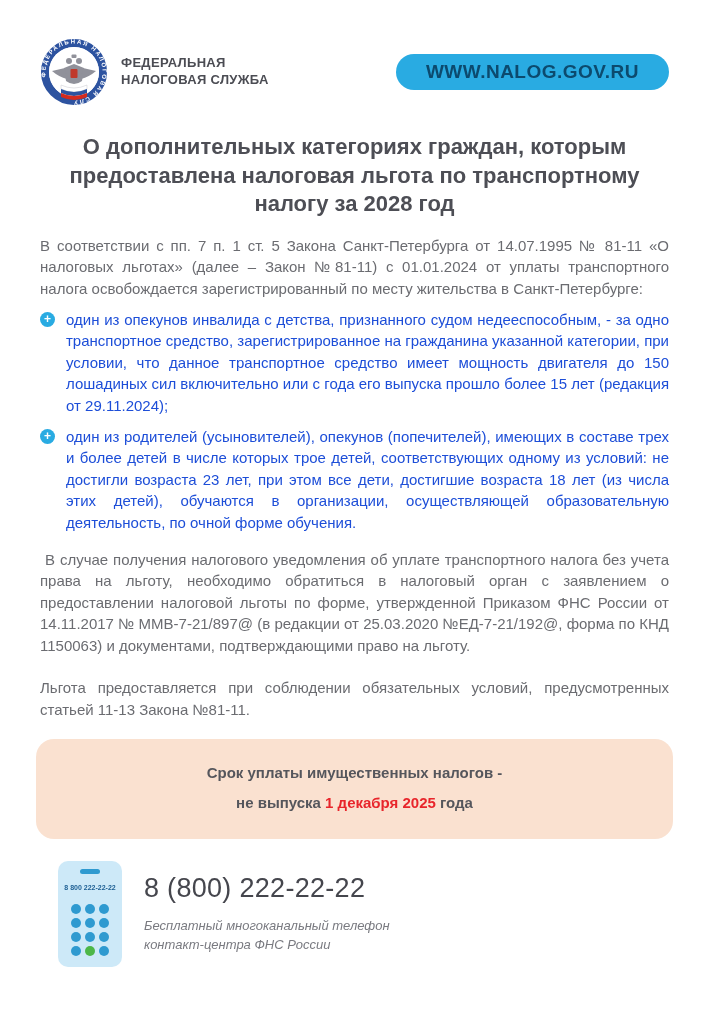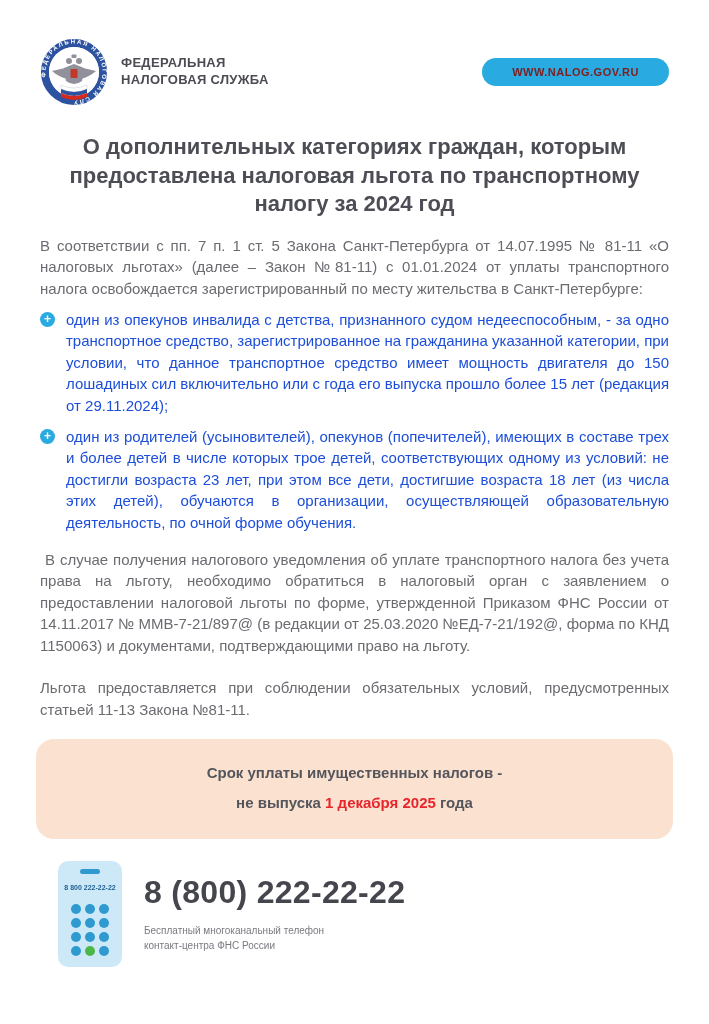--- a/index.html
+++ b/index.html
@@ -13,23 +13,23 @@
 
   
   .header { display: flex; align-items: center; }
   .logo-group { display: flex; align-items: center; gap: 13px; }
   .org-name {
     font-size: 13px; font-weight: bold; color: #4b4c53;
     line-height: 1.3; letter-spacing: 0.3px; text-transform: uppercase;
   }
   .spacer { flex: 1; }
   .site-btn {
-    height: 28px; padding: 0 30px; border: none; border-radius: 18px;
-    background: #29abe2; color: #7f1d1d; font-family: inherit;
-    font-size: 11px; font-weight: bold; letter-spacing: 0.5px;
+    height: 36px; padding: 0 30px; border: none; border-radius: 18px;
+    background: #29abe2; color: #0c4a6e; font-family: inherit;
+    font-size: 19px; font-weight: bold; letter-spacing: 0.5px;
     cursor: pointer; display: flex; align-items: center;
   }
 
   
   .title {
     margin: 27px auto 0; max-width: 645px; text-align: center;
     font-size: 22px; line-height: 1.3; font-weight: bold; color: #4d4e55;
   }
 
   
@@ -55,22 +55,22 @@
   .deadline-box {
     margin: 19px -4px 0; background: #fae1d0; border-radius: 18px;
     padding: 25px 16px 28px; text-align: center;
   }
   .deadline-line { font-size: 15px; font-weight: bold; color: #55565c; }
   .deadline-line + .deadline-line { margin-top: 13px; }
   .red { color: #e8252b; }
 
   
   .footer { display: flex; align-items: center; gap: 22px; margin-top: 22px; padding-left: 18px; }
-  .phone-number { font-size: 32px; font-weight: bold; color: #45464d; letter-spacing: 0.3px; }
-  .phone-caption { margin-top: 12px; font-size: 10px; line-height: 1.5; color: #797a80; }
+  .phone-number { font-size: 27px; font-weight: normal; color: #45464d; letter-spacing: 0.3px; }
+  .phone-caption { margin-top: 12px; font-size: 13px; line-height: 1.5; color: #797a80; font-style: italic; }
 </style>
 </head>
 <body>
 
 <div class="page">
 
   <div class="header">
     <div class="logo-group">
       <svg width="68" height="68" viewBox="0 0 68 68">
         <circle cx="34" cy="34" r="33" fill="#ffffff"></circle>
@@ -101,21 +101,21 @@
       </svg>
       <div class="org-name">
         <div>ФЕДЕРАЛЬНАЯ</div>
         <div>НАЛОГОВАЯ СЛУЖБА</div>
       </div>
     </div>
     <div class="spacer"></div>
     <button class="site-btn">WWW.NALOG.GOV.RU</button>
   </div>
 
-  <h1 class="title">О дополнительных категориях граждан, которым предоставлена налоговая льгота по транспортному налогу за 2024 год</h1>
+  <h1 class="title">О дополнительных категориях граждан, которым предоставлена налоговая льгота по транспортному налогу за 2028 год</h1>
 
   <p class="para">В соответствии с пп. 7 п. 1 ст. 5 Закона Санкт-Петербурга от 14.07.1995 № 81-11 «О налоговых льготах» (далее – Закон №81-11) с 01.01.2024 от уплаты транспортного налога освобождается зарегистрированный по месту жительства в Санкт-Петербурге:</p>
 
   <div class="bullets">
     <div class="bullet-row">
       <div class="bullet-marker">+</div>
       <div class="bullet-text">один из опекунов инвалида с детства, признанного судом недееспособным, - за одно транспортное средство, зарегистрированное на гражданина указанной категории, при условии, что данное транспортное средство имеет мощность двигателя до 150 лошадиных сил включительно или с года его выпуска прошло более 15 лет (редакция от 29.11.2024);</div>
     </div>
     <div class="bullet-row">
       <div class="bullet-marker">+</div>

